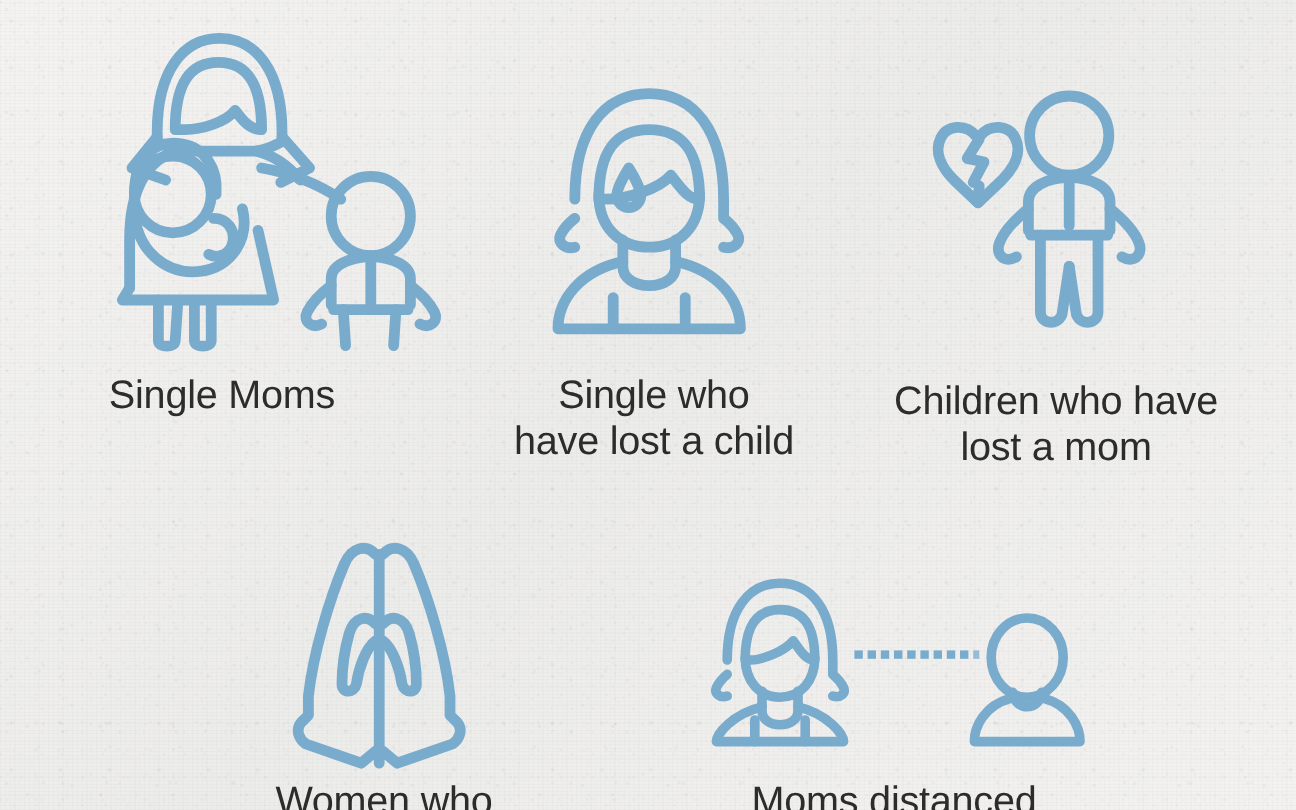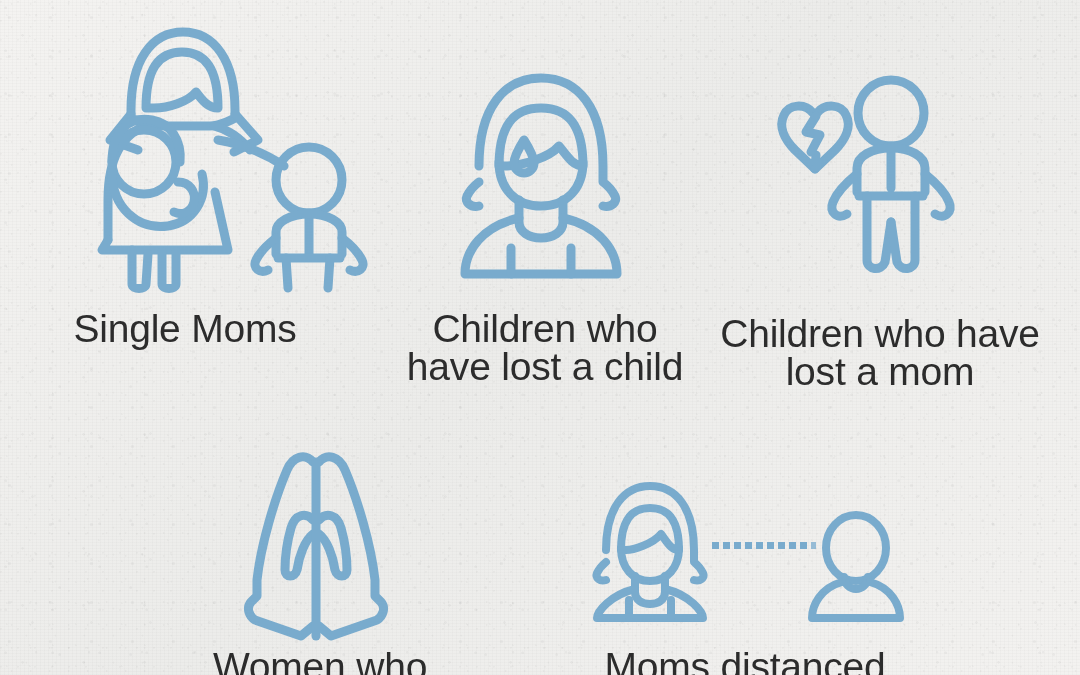--- a/index.html
+++ b/index.html
@@ -42,21 +42,21 @@
   }
   #content{position:absolute;inset:0;}
 
   .cell{position:absolute;}
   .icon-wrap{position:absolute;}
   .icon-wrap svg{display:block;overflow:visible;}
   .lbl{
     position:absolute;
     text-align:center;
     color:#2c2c2c;
-    font-size:39px;
+    font-size:33px;
     line-height:38px;
     letter-spacing:-.2px;
     white-space:pre-line;
     font-weight:400;
   }
 </style>
 </head>
 <body>
 
 <div id="paper-texture"></div>
@@ -119,21 +119,21 @@
         <path d="M69 70 C69 70 59 86 59 93 C59 99 64 103 69 103 C74 103 79 99 79 93 C79 86 69 70 69 70 Z"></path>
 
         <path d="M64 130 L64 152 C64 162 74 168 86 168 C98 168 108 162 108 152 L108 130"></path>
 
         <path d="M64 148 C28 156 10 180 10 204 L162 204 C162 180 144 156 108 148"></path>
 
         <path d="M56 204 L56 178"></path>
         <path d="M116 204 L116 178"></path>
       </svg>
     </div>
-    <div class="lbl" style="left:385px;top:310px;width:320px;">Children who
+    <div class="lbl" style="left:385px;top:310px;width:320px;">Single who
 have lost a child</div>
   </div>
 
   <div class="cell">
     <div class="icon-wrap" style="left:775px;top:72px;">
       <svg width="180" height="208" viewBox="0 0 180 208" fill="none" stroke="#79abcd" stroke-width="9" stroke-linecap="round" stroke-linejoin="round">
 
         <path d="M38 41 C30 31 14 32 9 43 C3 55 10 68 20 78 L40 97 L41 83"></path>
         <path d="M42 41 C50 31 66 32 71 43 C77 55 70 68 60 78 L40 97"></path>
         <path d="M41 44 L31 60 L45 63 L36 80"></path>

